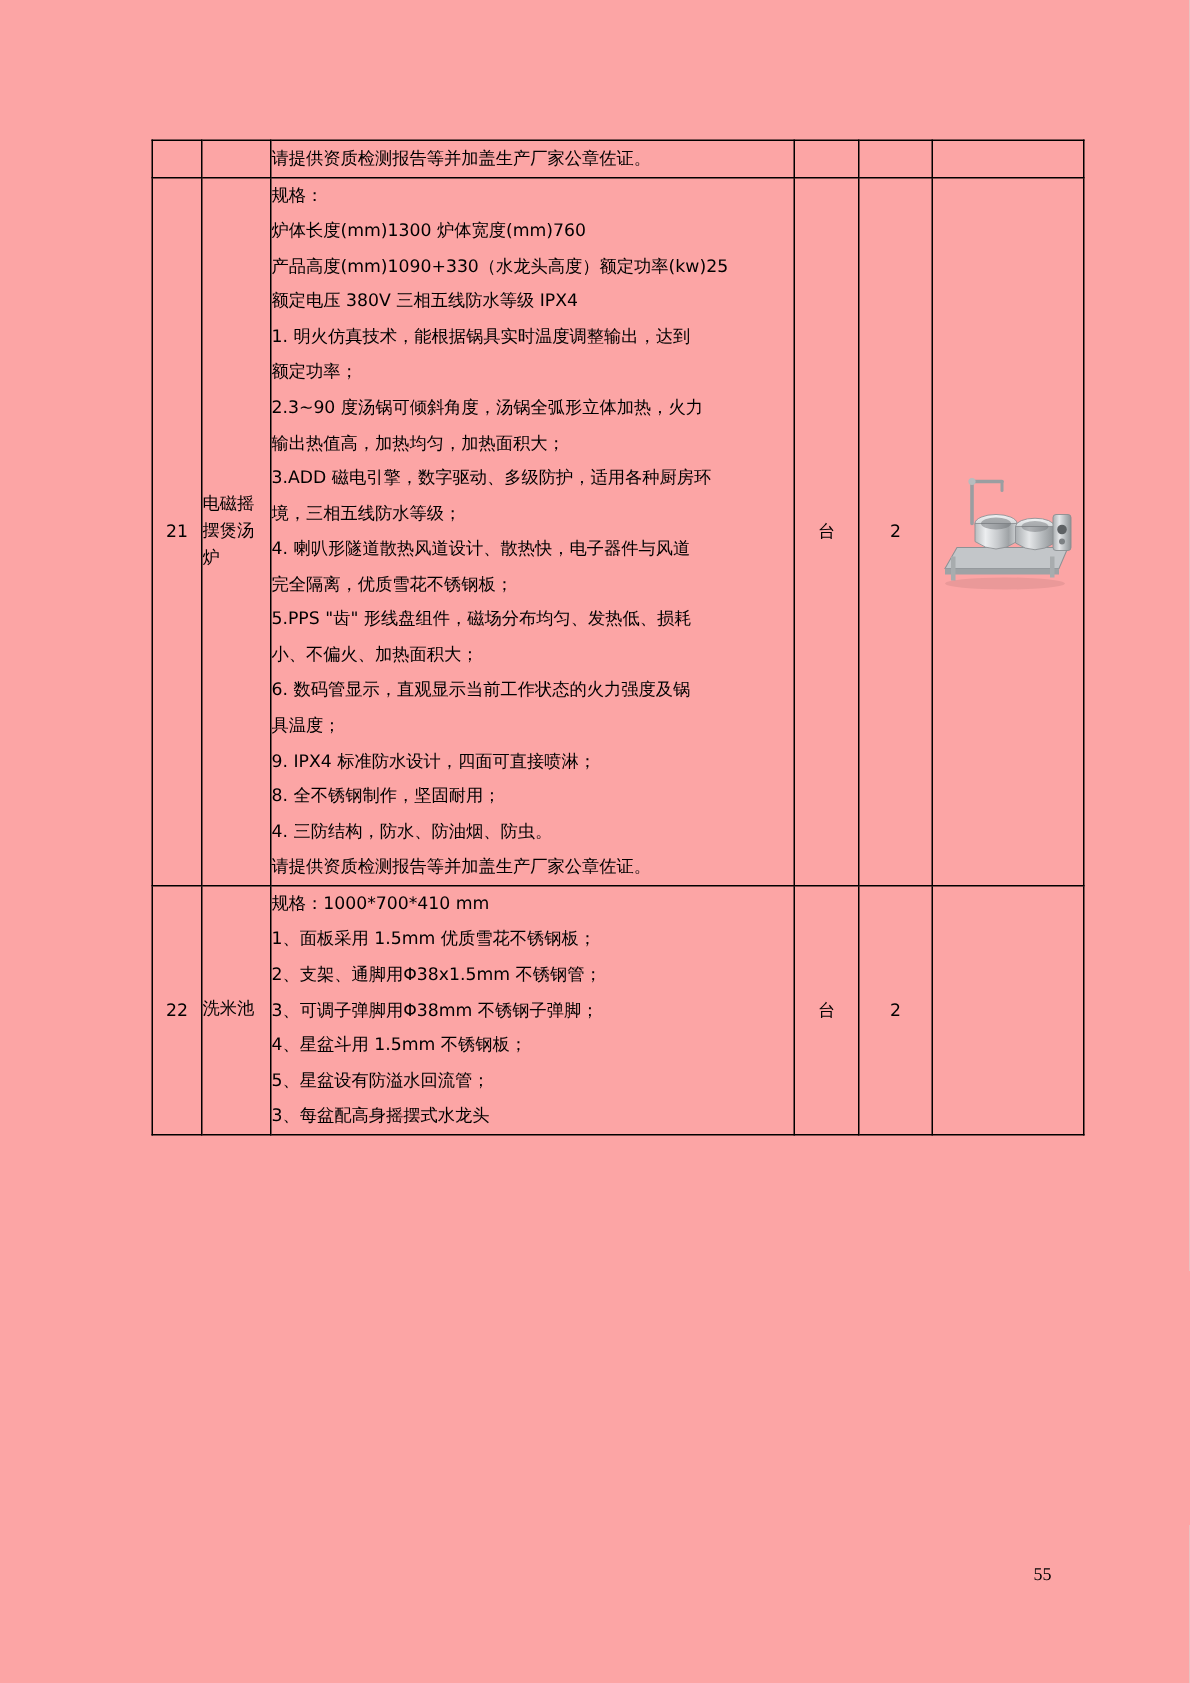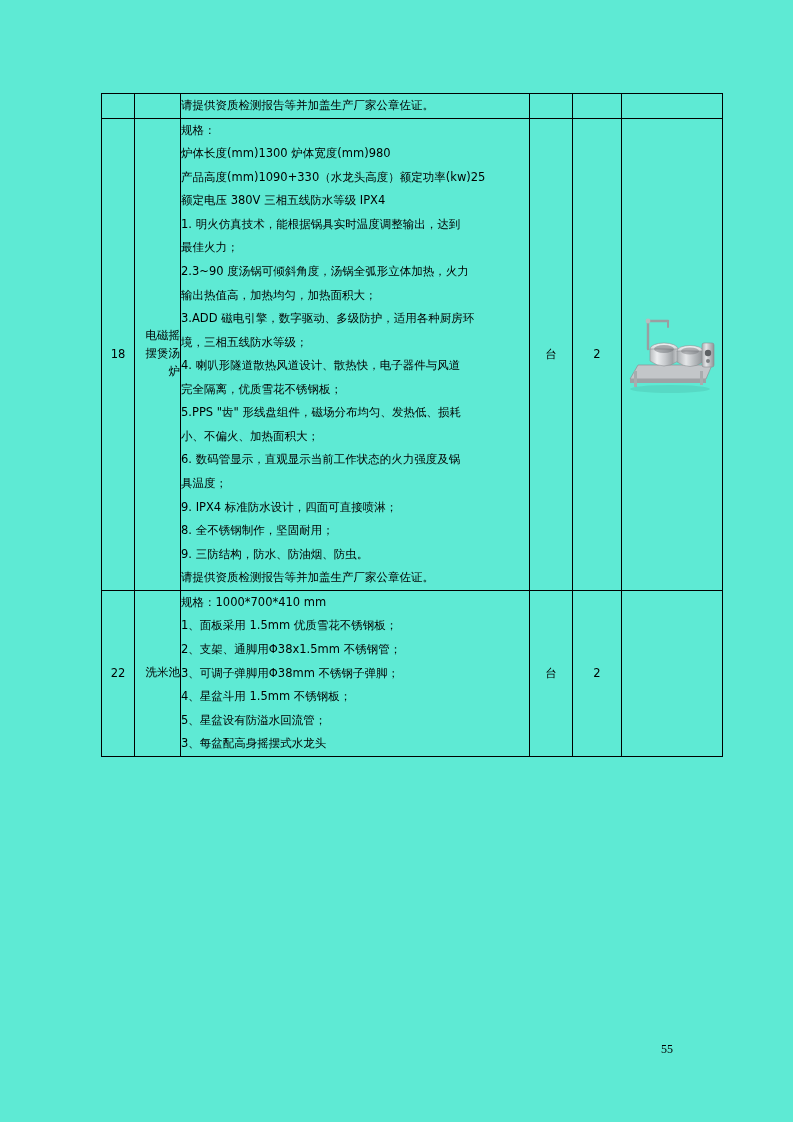--- a/index.html
+++ b/index.html
@@ -7,21 +7,21 @@
     padding: 0;
     background: #d8d8d8;
   }
   body {
     font-family: "Liberation Serif", "DejaVu Serif", serif;
   }
   .page {
     position: relative;
     width: 793px;
     height: 1122px;
-    background: #5eead4;
+    background: #fca5a5;
     margin: 0 auto;
     overflow: hidden;
   }
   .doc-table {
     position: absolute;
     left: 101px;
     top: 93px;
     width: 590px;
     border-collapse: collapse;
     table-layout: fixed;
@@ -45,38 +45,38 @@
     font-size: 11.5px;
     line-height: 2.05;
     color: #000;
     white-space: pre-wrap;
   }
   .name-cell {
     font-family: "DejaVu Sans", "Liberation Sans", sans-serif;
     font-size: 11.5px;
     line-height: 1.55;
     padding: 2px 3px;
-    text-align: right;
+    text-align: left;
   }
   .no-cell, .unit-cell, .qty-cell {
     font-family: "DejaVu Sans", "Liberation Sans", sans-serif;
     font-size: 11.5px;
   }
   .img-cell {
     padding: 4px;
   }
   .img-wrap {
     display: flex;
     align-items: center;
     justify-content: center;
     height: 100%;
   }
   .page-number {
     position: absolute;
-    right: 120px;
+    right: 92px;
     top: 1042px;
     font-family: "Liberation Serif", serif;
     font-size: 12px;
     color: #000;
   }
 </style>
 </head>
 <body>
 
 <div class="page">
@@ -89,42 +89,42 @@
         <td class="c-name name-cell"></td>
         <td class="c-spec spec-cell row-top">
           <div class="spec-line">请提供资质检测报告等并加盖生产厂家公章佐证。</div>
         </td>
         <td class="c-unit unit-cell"></td>
         <td class="c-qty qty-cell"></td>
         <td class="c-img img-cell"></td>
       </tr>
 
       <tr>
-        <td class="c-no no-cell">18</td>
+        <td class="c-no no-cell">21</td>
         <td class="c-name name-cell">电磁摇摆煲汤炉</td>
         <td class="c-spec spec-cell">
           <div class="spec-line">规格：</div>
-          <div class="spec-line">炉体长度(mm)1300 炉体宽度(mm)980</div>
+          <div class="spec-line">炉体长度(mm)1300 炉体宽度(mm)760</div>
           <div class="spec-line">产品高度(mm)1090+330（水龙头高度）额定功率(kw)25</div>
           <div class="spec-line">额定电压 380V 三相五线防水等级 IPX4</div>
           <div class="spec-line">1. 明火仿真技术，能根据锅具实时温度调整输出，达到</div>
-          <div class="spec-line">最佳火力；</div>
+          <div class="spec-line">额定功率；</div>
           <div class="spec-line">2.3~90 度汤锅可倾斜角度，汤锅全弧形立体加热，火力</div>
           <div class="spec-line">输出热值高，加热均匀，加热面积大；</div>
           <div class="spec-line">3.ADD 磁电引擎，数字驱动、多级防护，适用各种厨房环</div>
           <div class="spec-line">境，三相五线防水等级；</div>
           <div class="spec-line">4. 喇叭形隧道散热风道设计、散热快，电子器件与风道</div>
           <div class="spec-line">完全隔离，优质雪花不锈钢板；</div>
           <div class="spec-line">5.PPS "齿" 形线盘组件，磁场分布均匀、发热低、损耗</div>
           <div class="spec-line">小、不偏火、加热面积大；</div>
           <div class="spec-line">6. 数码管显示，直观显示当前工作状态的火力强度及锅</div>
           <div class="spec-line">具温度；</div>
           <div class="spec-line">9. IPX4 标准防水设计，四面可直接喷淋；</div>
           <div class="spec-line">8. 全不锈钢制作，坚固耐用；</div>
-          <div class="spec-line">9. 三防结构，防水、防油烟、防虫。</div>
+          <div class="spec-line">4. 三防结构，防水、防油烟、防虫。</div>
           <div class="spec-line">请提供资质检测报告等并加盖生产厂家公章佐证。</div>
         </td>
         <td class="c-unit unit-cell">台</td>
         <td class="c-qty qty-cell">2</td>
         <td class="c-img img-cell">
           <div class="img-wrap">
             <svg width="96" height="90" viewBox="0 0 96 90">
               <defs>
                 <linearGradient id="steel" x1="0" y1="0" x2="1" y2="0">
                   <stop offset="0%" stop-color="#b9bcbe"></stop>

